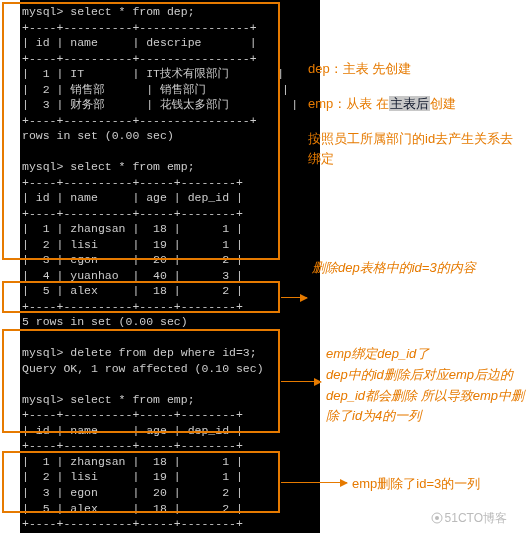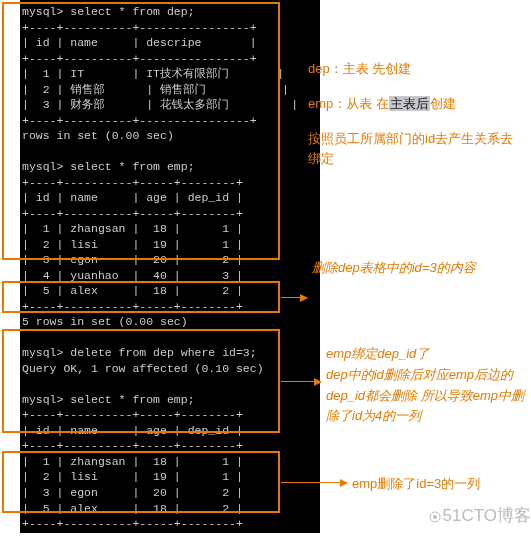--- a/index.html
+++ b/index.html
@@ -47,24 +47,24 @@
     border-bottom: 4px solid transparent;
   }
   .hl {
     background: #c8c8c8;
     color: #0f172a;
     padding: 0 1px;
     text-align: right;
   }
   .watermark {
     position: absolute;
-    right: 0;
+    right: 24px;
     bottom: 6px;
     color: #bbb;
-    font-size: 17px;
+    font-size: 12px;
   }
   .watermark svg { vertical-align: -2px; margin-right: 2px; }
   .container { position: relative; width: 531px; height: 533px; padding-left: 20px; }
 </style>
 </head>
 <body>
 
 <div class="container">
 
 <div class="terminal" id="term">mysql&gt; select * from dep;

